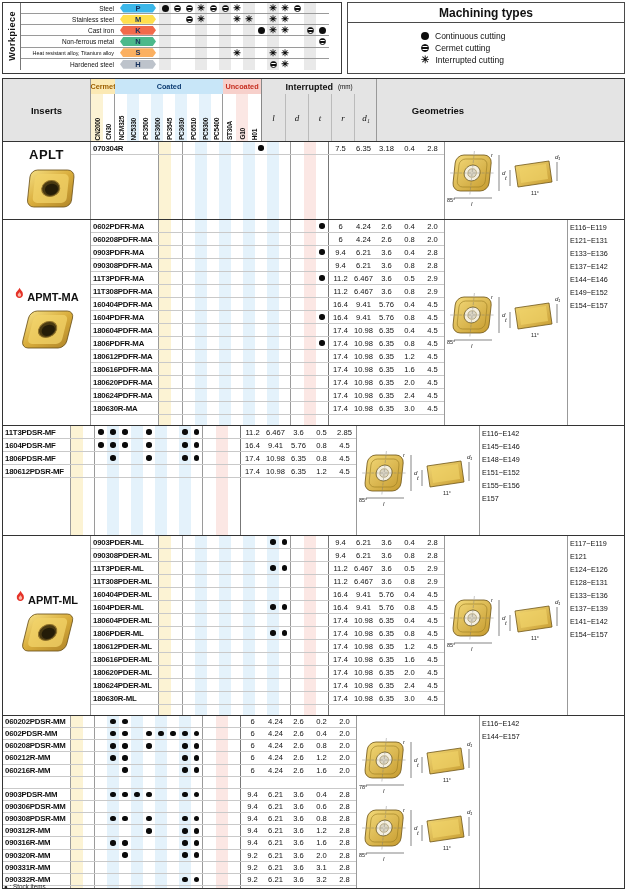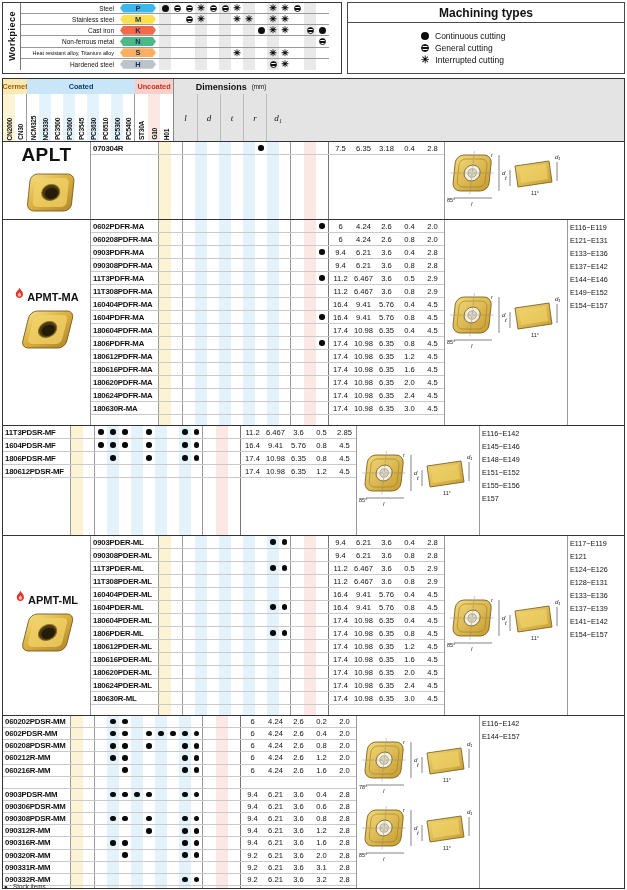--- a/index.html
+++ b/index.html
@@ -48,21 +48,21 @@
   .h-dims-top .dunit{font-size:6.3px;}
   .h-dims-cols{display:grid;grid-template-columns:repeat(5,23px);flex:1;}
   .h-dim{display:flex;align-items:center;justify-content:center;font-family:"Liberation Serif",serif;font-style:italic;font-size:9px;border-left:1px solid #bbb;box-sizing:border-box;}
   .h-dim:first-child{border-left:none;}
   .h-geom{width:123px;border-left:1px solid #999;display:flex;align-items:center;justify-content:center;font-weight:bold;font-size:9.5px;box-sizing:border-box;}
   .h-tools{width:56px;border-left:1px solid #999;display:flex;align-items:center;justify-content:center;text-align:center;font-weight:bold;font-size:8.3px;line-height:1.1;box-sizing:border-box;}
 
   .section{display:flex;border-top:1.3px solid #333;box-sizing:border-box;}
   .s-inserts{width:88px;border-right:1px solid #999;box-sizing:border-box;display:flex;flex-direction:column;align-items:center;justify-content:center;gap:4px;}
   .s-name{display:flex;align-items:flex-start;gap:2px;font-weight:bold;font-size:11px;white-space:nowrap;}
-  .s-name.big{font-size:19px;letter-spacing:.5px;}
+  .s-name.big{font-size:13px;letter-spacing:.5px;}
   .s-main{width:353px;display:flex;flex-direction:column;}
   .trow{display:grid;grid-template-columns:68px repeat(11,12px) 13px 12px 13px repeat(5,23px);height:13px;border-bottom:1px solid #c9c9c9;box-sizing:border-box;align-items:stretch;}
   .rh12 .trow{height:12.15px;}
   .trow.filler{flex:1;height:auto;border-bottom:none;}
   .desig{font-weight:bold;font-size:7.8px;letter-spacing:-.2px;padding-left:2px;display:flex;align-items:center;border-right:1px solid #9a9a9a;box-sizing:border-box;white-space:nowrap;overflow:hidden;}
   .gc{display:flex;align-items:center;justify-content:center;box-sizing:border-box;}
   .gc.end-cermet{border-right:1px solid #9a9a9a;}
   .gc.end-coated{border-right:1px solid #9a9a9a;}
   .gc.end-uncoated{border-right:1px solid #777;}
   .dc{display:flex;align-items:center;justify-content:center;font-size:7.6px;box-sizing:border-box;}
@@ -248,32 +248,33 @@
       </div>
     <div id="mpanel">
       <div class="ptitle">Machining types</div>
       <div id="legend-items">
           <div class="legend-row">
             <span class="sym-c" style="width: 8px; height: 8px;"></span>
             <span>Continuous cutting</span>
           </div>
           <div class="legend-row">
             <span class="sym-g" style="width: 8px; height: 8px;"></span>
-            <span>General cutting</span>
+            <span>Cermet cutting</span>
           </div>
           <div class="legend-row">
             <span class="sym-i" style="font-size: 10px;">✳</span>
             <span>Interrupted cutting</span>
           </div>
         </div>
     </div>
   </div>
 
   <div id="mtable">
     <div id="thead">
+      <div class="h-inserts">Inserts</div>
       <div class="h-grades">
         <div id="grade-bands">
             <div class="band" style="width: 24px; background: rgb(251, 233, 180); color: rgb(156, 95, 0);">Cermet</div>
             <div class="band" style="width: 108px; background: rgb(200, 230, 248); color: rgb(13, 61, 115);">Coated</div>
             <div class="band" style="width: 38px; background: rgb(247, 208, 203); color: rgb(198, 47, 33);">Uncoated</div>
           </div>
         <div id="grade-labels">
             <div class="glab" style="background: rgb(252, 243, 212);">
               <span>CN2000</span>
             </div>
@@ -313,31 +314,32 @@
             <div class="glab" style="background: rgb(251, 231, 228);">
               <span>G10</span>
             </div>
             <div class="glab">
               <span>H01</span>
             </div>
           </div>
       </div>
       <div class="h-dims">
         <div class="h-dims-top">
-          <span class="dtitle">Dimensions</span>
+          <span class="dtitle">Interrupted</span>
           <span class="dunit">(mm)</span>
         </div>
         <div class="h-dims-cols" id="dim-cols">
             <div class="h-dim">l</div>
             <div class="h-dim">d</div>
             <div class="h-dim">t</div>
             <div class="h-dim">r</div>
             <div class="h-dim">d₁</div>
           </div>
       </div>
+      <div class="h-geom">Geometries</div>
     </div>
     <div id="sections">
         <div class="section" style="min-height: 78px;">
           <div class="s-inserts">
             <div class="s-name big">
               <span>APLT</span>
             </div>
             <div><svg width="58" height="44" viewBox="0 0 58 44">
                 <defs>
                   <linearGradient id="aus" x1="0" y1="0" x2="1" y2="1">

